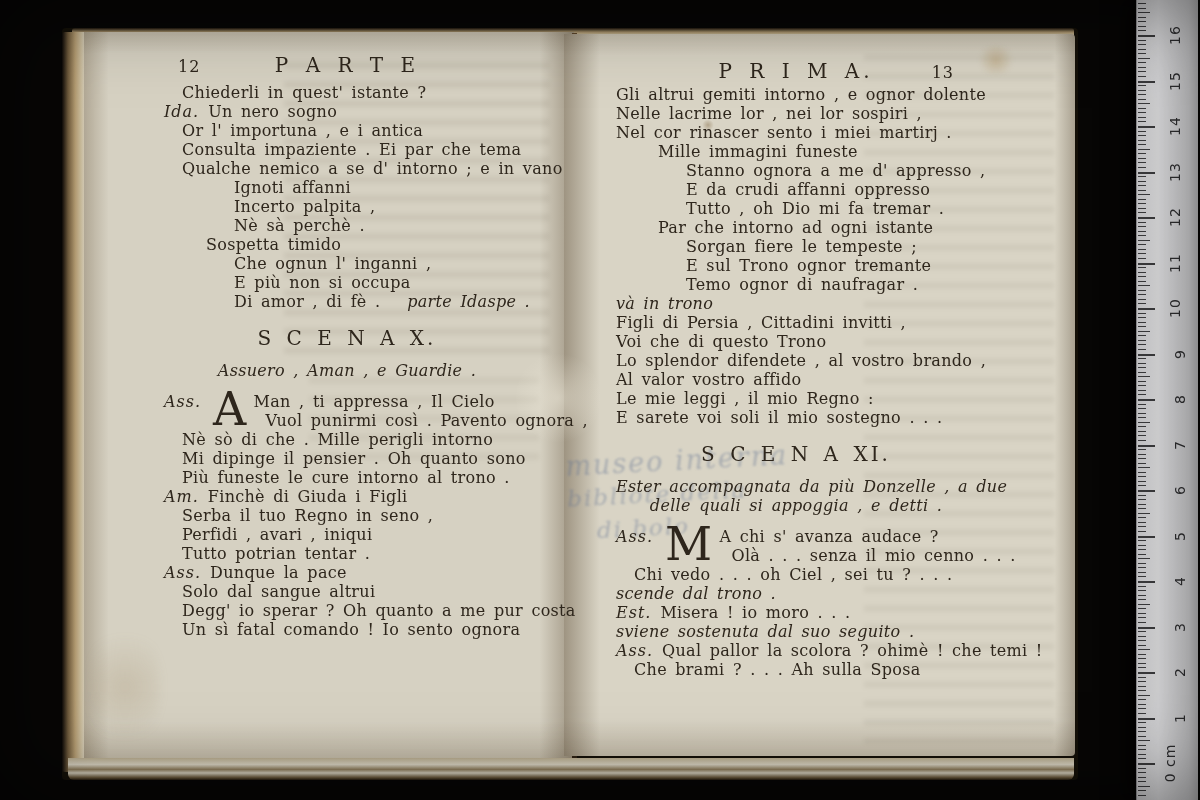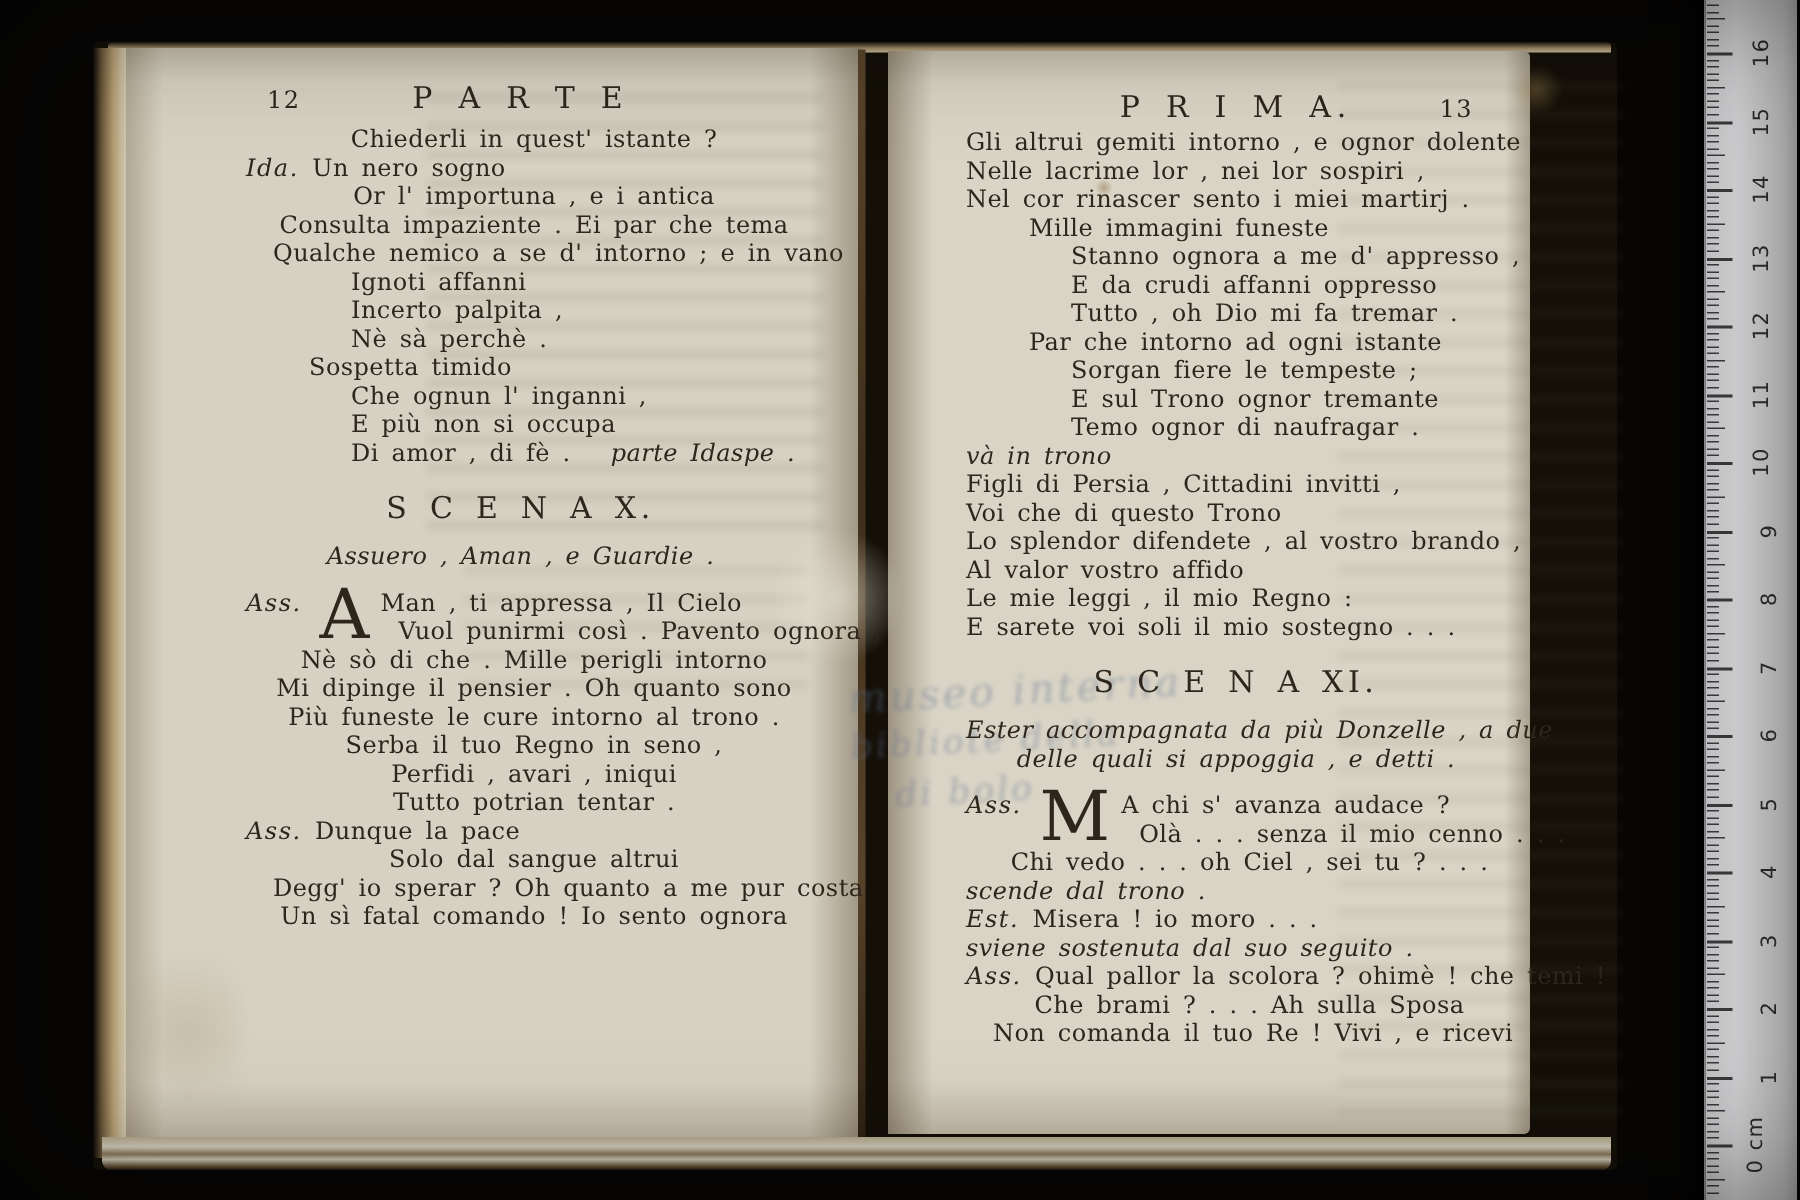--- a/index.html
+++ b/index.html
@@ -22,38 +22,38 @@
   .gutter{position:absolute;left:510px;width:5px;top:5px;bottom:18px;
     background:linear-gradient(to bottom,#5a452b,#3e2e1a 40%,#57432a 75%,#2e2113);}
   .page{position:absolute;color:#2e261c;}
   .page-left{left:22px;top:4px;width:490px;bottom:22px;
     background:
       linear-gradient(to right, rgba(90,70,40,.28), rgba(90,70,40,0) 5%),
       linear-gradient(to left, rgba(70,52,28,.38), rgba(70,52,28,0) 7%),
       linear-gradient(to bottom, rgba(120,100,70,.18), rgba(120,100,70,0) 3%),
       linear-gradient(to top, rgba(120,100,70,.22), rgba(120,100,70,0) 5%),
       #d6d1c2;}
-  .page-right{left:530px;top:6px;width:428px;bottom:24px;
+  .page-right{left:502px;top:6px;width:511px;bottom:24px;
     background:
       linear-gradient(to left, rgba(60,45,25,.30), rgba(60,45,25,0) 4%),
       linear-gradient(to right, rgba(70,52,28,.40), rgba(70,52,28,0) 7%),
       linear-gradient(to bottom, rgba(120,100,70,.15), rgba(120,100,70,0) 3%),
       linear-gradient(to top, rgba(120,100,70,.22), rgba(120,100,70,0) 5%),
       #d9d4c5;
     border-radius:0 4px 4px 0;}
   
   .content{position:absolute;font-size:16px;line-height:19px;word-spacing:3px;letter-spacing:.3px;white-space:nowrap;z-index:3;}
   #left-content{left:80px;top:24px;width:366px;}
   #right-content{left:52px;top:28px;width:360px;}
   .pg-head{position:relative;text-align:center;font-size:20px;letter-spacing:4px;margin-bottom:8px;line-height:19px;}
   #right-content .pg-head{margin-bottom:4px;}
   .pgnum{position:absolute;font-size:16px;letter-spacing:1px;top:1px;}
   .pgnum.l{left:14px;} .pgnum.r{right:22px;}
   .line{position:relative;}
-  .ind1{padding-left:18px;text-align:center;} .ind2{padding-left:42px;} .ind3{padding-left:70px;}
+  .ind1{padding-left:18px;} .ind2{padding-left:42px;} .ind3{padding-left:70px;}
   .speaker{font-style:italic;margin-right:9px;letter-spacing:1px;}
   .dir-inline{position:absolute;right:0;font-style:italic;}
   .direction{font-style:italic;text-align:left;padding-right:2px;}
   .heading{text-align:center;font-size:20px;letter-spacing:3px;margin-top:16px;line-height:22px;}
   .cast{font-style:italic;text-align:center;margin-top:12px;}
   .cast + .cast{margin-top:0;}
   .dropblock{margin-top:12px;display:flex;align-items:flex-start;}
   .cap{font-size:46px;line-height:40px;margin:-3px 7px 0 3px;}
   .droplines{display:flex;flex-direction:column;}
   .droplines span:nth-child(2){padding-left:12px;}
@@ -115,20 +115,21 @@
           <span class="speaker">Ass.</span>
           <span class="cap">A</span>
           <span class="droplines">
             <span>Man , ti appressa , Il Cielo</span>
             <span>Vuol punirmi così . Pavento ognora ,</span>
           </span>
         </div>
         <div class="line ind1">Nè sò di che . Mille perigli intorno</div>
         <div class="line ind1">Mi dipinge il pensier . Oh quanto sono</div>
         <div class="line ind1">Più funeste le cure intorno al trono .</div>
+        <div class="line ind0"><span class="speaker">Am.</span>Finchè di Giuda i Figli</div>
         <div class="line ind1">Serba il tuo Regno in seno ,</div>
         <div class="line ind1">Perfidi , avari , iniqui</div>
         <div class="line ind1">Tutto potrian tentar .</div>
         <div class="line ind0"><span class="speaker">Ass.</span>Dunque la pace</div>
         <div class="line ind1">Solo dal sangue altrui</div>
         <div class="line ind1">Degg' io sperar ? Oh quanto a me pur costa</div>
         <div class="line ind1">Un sì fatal comando ! Io sento ognora</div>
       </div>
   </div>
 
@@ -171,21 +172,20 @@
             <span>A chi s' avanza audace ?</span>
             <span>Olà . . . senza il mio cenno . . .</span>
           </span>
         </div>
         <div class="line ind1">Chi vedo . . . oh Ciel , sei tu ? . . .</div>
         <div class="direction">scende dal trono .</div>
         <div class="line ind0"><span class="speaker">Est.</span>Misera ! io moro . . .</div>
         <div class="direction">sviene sostenuta dal suo seguito .</div>
         <div class="line ind0"><span class="speaker">Ass.</span>Qual pallor la scolora ? ohimè ! che temi !</div>
         <div class="line ind1">Che brami ? . . . Ah sulla Sposa</div>
-        <div class="line ind1">Non comanda il tuo Re ! Vivi , e ricevi</div>
       </div>
   </div>
 
   <div class="stamp" id="stamp">
       <div>museo interna</div>
       <div>bibliote  della</div>
       <div>di bolo</div>
     </div>
   <div class="bottom-edge"></div>
 </div>

